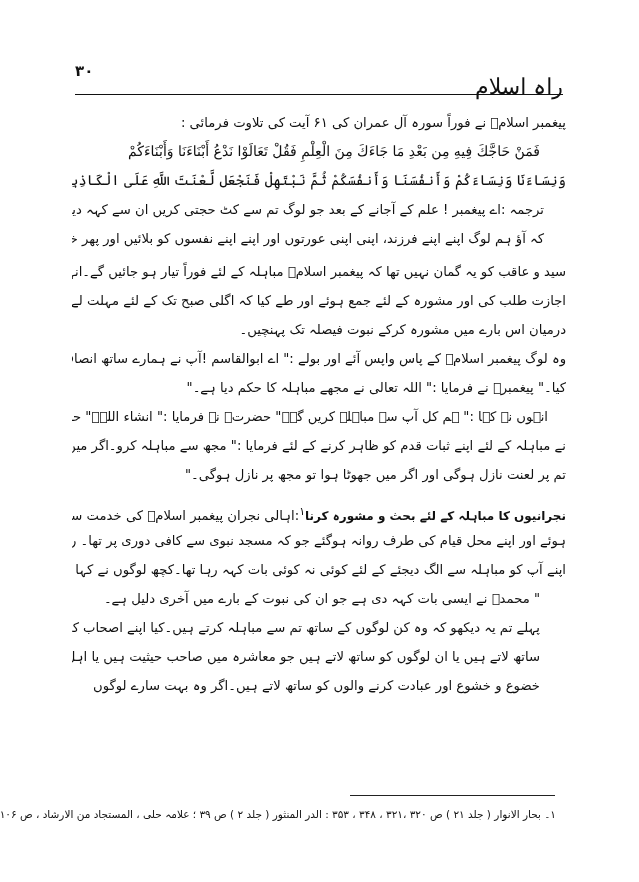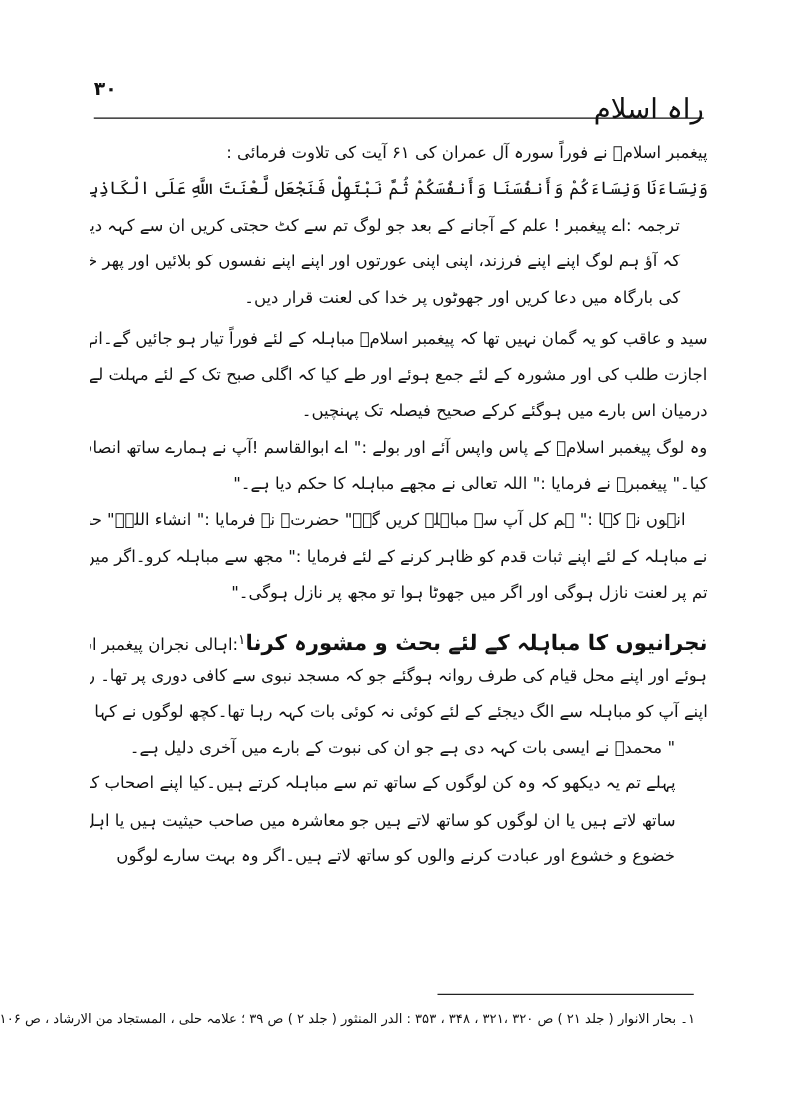--- a/index.html
+++ b/index.html
@@ -22,21 +22,21 @@
     .body {
       position: absolute; left: 72px; top: 108px; width: 494px;
       direction: rtl; text-align: justify;
       font-family: "DejaVu Sans", sans-serif; font-size: 13.2px;
     }
     .line { display: block; height: 29px; line-height: 29px; white-space: nowrap; overflow: hidden; }
     .ayah { font-family: "DejaVu Serif", serif; font-size: 14px; }
     .ayah.first { padding-right: 26px; }
     .trans { padding-right: 22px; }
     .para { margin-top: 4px; }
-    .heading-run { font-weight: bold; font-size: 17px; }
+    .heading-run { font-weight: bold; font-size: 12px; }
     .quote-block { padding-right: 26px; }
     .footnote-rule {
       position: absolute; left: 350px; top: 795px; width: 205px; height: 0;
       border-top: 1px solid #222;
     }
     .footnote {
       position: absolute; left: 72px; top: 808px; width: 484px;
       direction: rtl; font-size: 10.5px; white-space: nowrap;
       font-family: "DejaVu Sans", sans-serif;
     }
@@ -45,30 +45,30 @@
 <body>
 
 <div class="header">
   <span class="page-number">۳۰</span>
   <span class="running-title">راہ اسلام</span>
 </div>
 
 <div class="body">
   <span class="line">پیغمبر اسلامؐ نے فوراً سورہ آل عمران کی ۶۱ آیت کی تلاوت فرمائی :</span>
 
+  <span class="line ayah first">فَمَنْ حَاجَّكَ فِيهِ مِن بَعْدِ مَا جَاءَكَ مِنَ الْعِلْمِ فَقُلْ تَعَالَوْا نَدْعُ أَبْنَاءَنَا وَأَبْنَاءَكُمْ</span>
   <span class="line ayah">وَنِسَاءَنَا وَنِسَاءَكُمْ وَأَنفُسَنَا وَأَنفُسَكُمْ ثُمَّ نَبْتَهِلْ فَنَجْعَل لَّعْنَتَ اللَّهِ عَلَى الْكَاذِبِينَ ۔</span>
 
   <span class="line trans">ترجمہ :اے پیغمبر ! علم کے آجانے کے بعد جو لوگ تم سے کٹ حجتی کریں ان سے کہہ دیجئے</span>
   <span class="line trans">کہ آؤ ہم لوگ اپنے اپنے فرزند، اپنی اپنی عورتوں اور اپنے اپنے نفسوں کو بلائیں اور پھر خدا</span>
-  <span class="line trans">کی بارگاہ میں دعا کریں اور جھوٹوں پر خدا کی لعنت قرار دیں۔</span>
 
   <div class="para">
     <span class="line">سید و عاقب کو یہ گمان نہیں تھا کہ پیغمبر اسلامؐ مباہلہ کے لئے فوراً تیار ہو جائیں گے۔انہوں نے</span>
     <span class="line">اجازت طلب کی اور مشورہ کے لئے جمع ہوئے اور طے کیا کہ اگلی صبح تک کے لئے مہلت لے لیں اور اس</span>
-    <span class="line">درمیان اس بارے میں ہوگئے کرکے صحیح فیصلہ تک پہنچیں۔</span>
+    <span class="line">درمیان اس بارے میں مشورہ کرکے نبوت فیصلہ تک پہنچیں۔</span>
   </div>
 
   <div>
     <span class="line">وہ لوگ پیغمبر اسلامؐ کے پاس واپس آئے اور بولے :" اے ابوالقاسم !آپ نے ہمارے ساتھ انصاف</span>
     <span class="line">کیا۔" پیغمبرؐ نے فرمایا :" اللہ تعالی نے مجھے مباہلہ کا حکم دیا ہے۔"</span>
   </div>
 
   <div>
     <span class="line" style="padding-right:18px">انہوں نے کہا :" ہم کل آپ سے مباہلہ کریں گے۔" حضرتؐ نے فرمایا :" انشاء اللہ۔" حضرتؐ</span>
     <span class="line">نے مباہلہ کے لئے اپنے ثبات قدم کو ظاہر کرنے کے لئے فرمایا :" مجھ سے مباہلہ کرو۔اگر میں سچا ثابت ہوا تو</span>

